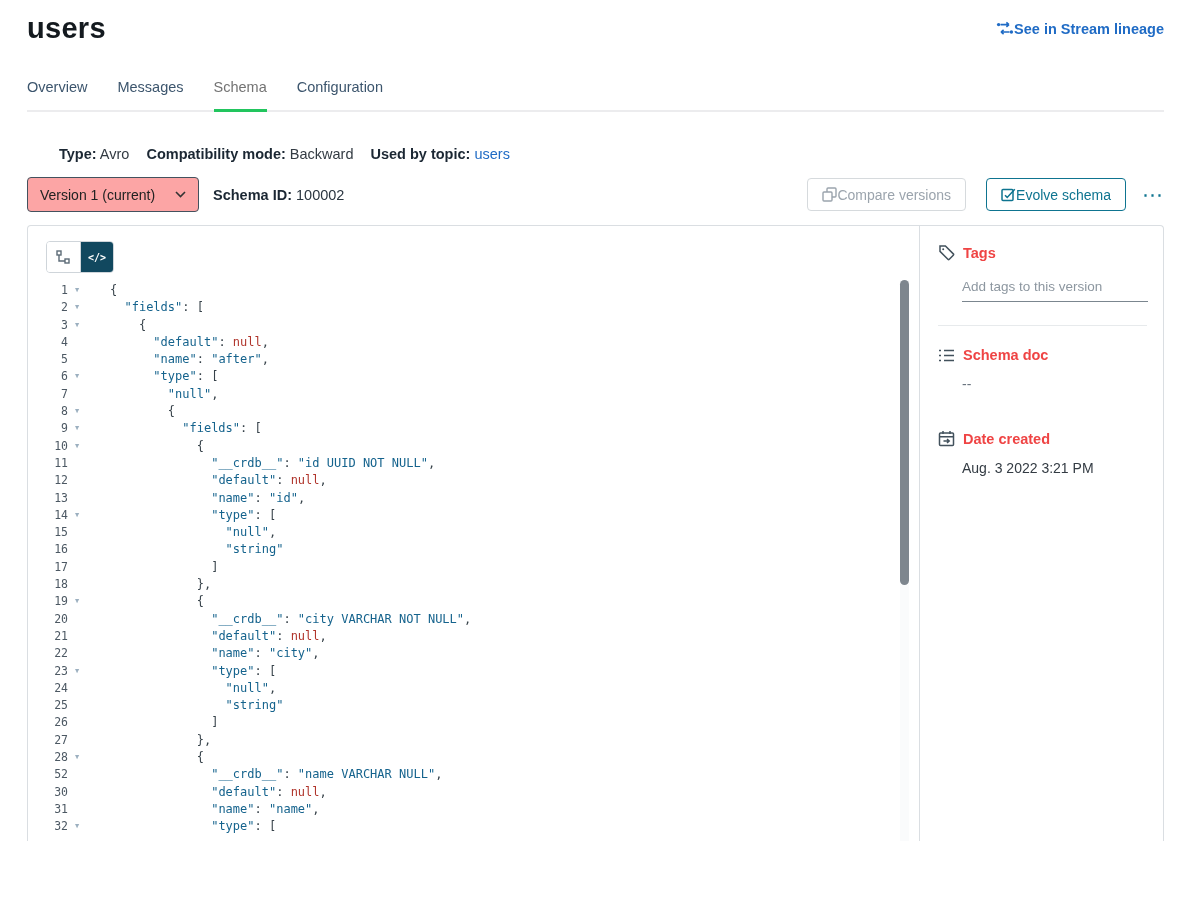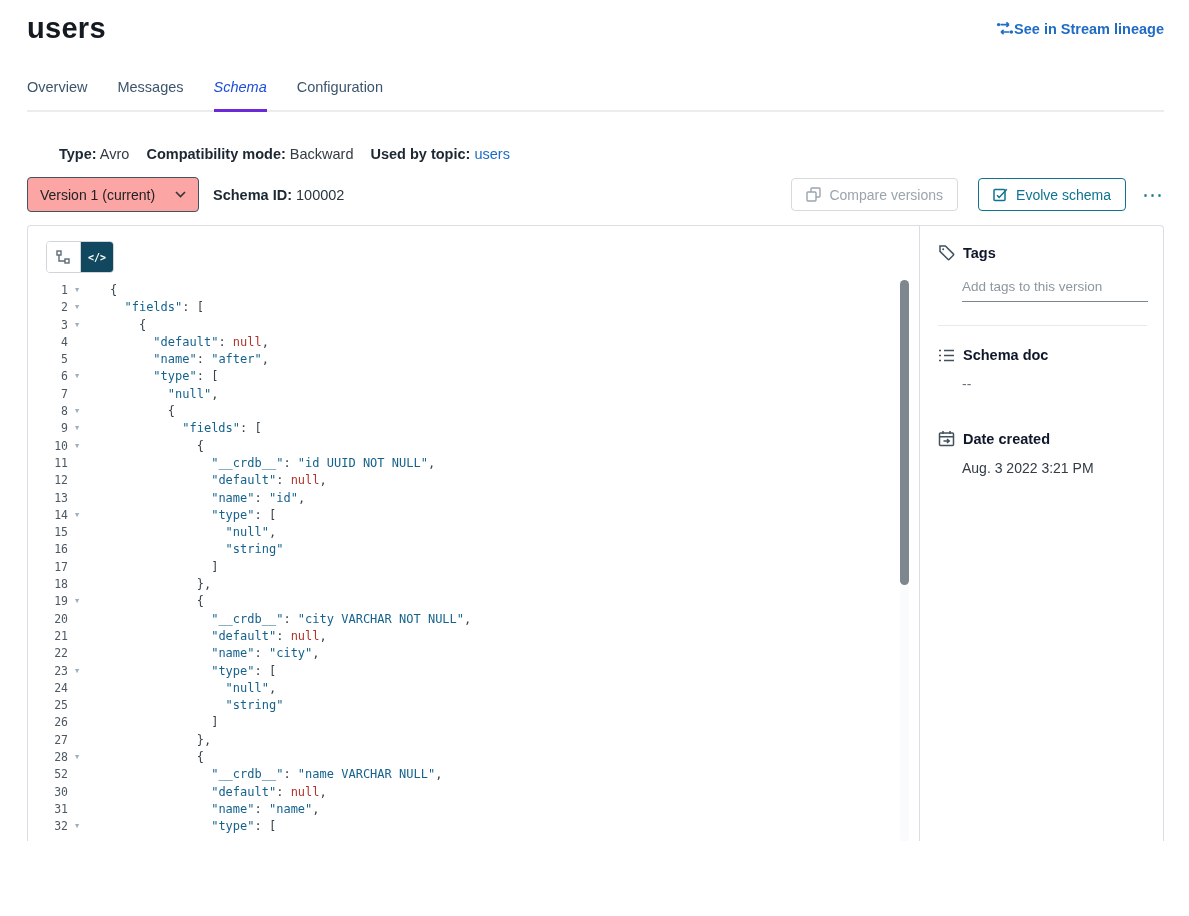--- a/index.html
+++ b/index.html
@@ -8,38 +8,38 @@
   .page { width:1189px; height:916px; overflow:hidden; padding:12px 25px 0 27px; position:relative; background:#fff; }
 
   
   .header { display:flex; justify-content:space-between; align-items:center; }
   .page-title { font-size:29px; font-weight:700; color:#141a1f; letter-spacing:.3px; }
   .lineage-link { display:flex; align-items:center; gap:0; color:#1f6bc5; font-size:14.5px; font-weight:600; cursor:pointer; }
 
   
   .tabs { display:flex; gap:30px; margin-top:26px; border-bottom:2px solid #ececee; }
   .tab { padding:8px 0 14px; font-size:14.5px; color:#3c556d; cursor:pointer; }
-  .tab.active { color:#1d4ed8; border-bottom:3px solid #6d28d9; margin-bottom:-2px;font-style:italic; }
+  .tab.active { color:#737373; border-bottom:3px solid #22c55e; margin-bottom:-2px; }
 
   
   .toggle-row { margin-top:38px; display:flex; align-items:center; gap:26px; }
   .btn-value { background:#11485f; color:#fff; border:none; border-radius:3px; font-size:14px; padding:7px 13px; font-family:inherit; cursor:pointer; }
   .link-key { color:#1f6bc5; font-size:14.5px; cursor:pointer; }
 
   
   .meta-row { margin-top:34px; display:flex; gap:17px; font-size:14.5px; color:#333b43;margin-left:32px; }
   .meta-label { font-weight:700; color:#1b2733; }
   .meta-link { color:#1f6bc5; cursor:pointer; }
 
   
   .controls-row { margin-top:15px; display:flex; align-items:center; }
   .version-select { width:172px; height:35px; border:1px solid #44525e; border-radius:4px; display:flex; align-items:center; justify-content:space-between; padding:0 12px; font-size:14px; color:#222; cursor:pointer; background:#fca5a5; }
   .schema-id { margin-left:14px; font-size:14.5px; }
   .flex-spacer { flex:1; }
-  .btn-outline { height:33px; border-radius:4px; background:#fff; display:flex; align-items:center; gap:8px; padding:0 14px; font-size:14px; font-family:inherit; cursor:pointer; }
+  .btn-outline { height:33px; border-radius:4px; background:#fff; display:flex; align-items:center; padding:0 14px; font-size:14px; font-family:inherit; cursor:pointer; }
   .btn-compare { border:1px solid #d6dadd; color:#9ba4ad; }
   .btn-evolve { border:1px solid #0e7490; color:#0e7490; margin-left:20px; }
   .more-btn { color:#0e7490; font-size:21px; margin-left:16px; line-height:1; cursor:pointer; letter-spacing:1px; background:none; border:none; font-family:inherit; }
 
   
   .panel { margin-top:13px; height:616px; border:1px solid #dadee2; border-bottom:none; border-radius:4px 4px 0 0; display:flex; overflow:hidden; }
   .editor-area { flex:1; position:relative; overflow:hidden; }
   .editor-toolbar { display:inline-flex; border:1px solid #cfd5da; border-radius:4px; overflow:hidden; margin:15px 0 0 18px; }
   .tb-btn { width:33px; height:30px; display:flex; align-items:center; justify-content:center; background:#fff; border:none; cursor:pointer; }
   .tb-btn + .tb-btn { border-left:1px solid #cfd5da; }
@@ -53,21 +53,21 @@
   .code { white-space:pre; padding-left:24px; }
   .tk-p { color:#37424a; }
   .tk-s { color:#15638d; }
   .tk-k { color:#b0352c; }
 
   .scrollbar-track { position:absolute; top:54px; bottom:0; right:10px; width:9px; background:#fafbfc; }
   .scrollbar-thumb { position:absolute; top:0; left:0; width:9px; height:305px; background:#7e868e; border-radius:5px; cursor:pointer; }
 
   
   .side { width:244px; flex:none; border-left:1px solid #dadee2; padding:18px 16px 0 18px; }
-  .side-head { display:flex; align-items:center; gap:8px; font-size:14.5px; font-weight:700; color:#0f172a;text-align:right; }
+  .side-head { display:flex; align-items:center; gap:8px; font-size:14.5px; font-weight:700; color:#ef4444;text-align:right; }
   .side-icon { flex:none; display:flex; }
   .tag-input { display:block; margin:15px 0 0 24px; width:186px; border:none; border-bottom:1px solid #7b868f; font-size:13.5px; font-family:inherit; padding:3px 0 7px; color:#333; outline:none; background:transparent; }
   .tag-input::placeholder { color:#8d97a0; }
   .side-divider { border:none; border-top:1px solid #e7eaec; margin-top:23px; }
   .side-section { margin-top:21px; }
   .side-section.date { margin-top:38px; }
   .side-value { margin:13px 0 0 24px; font-size:14px; color:#333b43; }
   .side-value.dim { color:#6b7580; }
 </style>
 </head>

